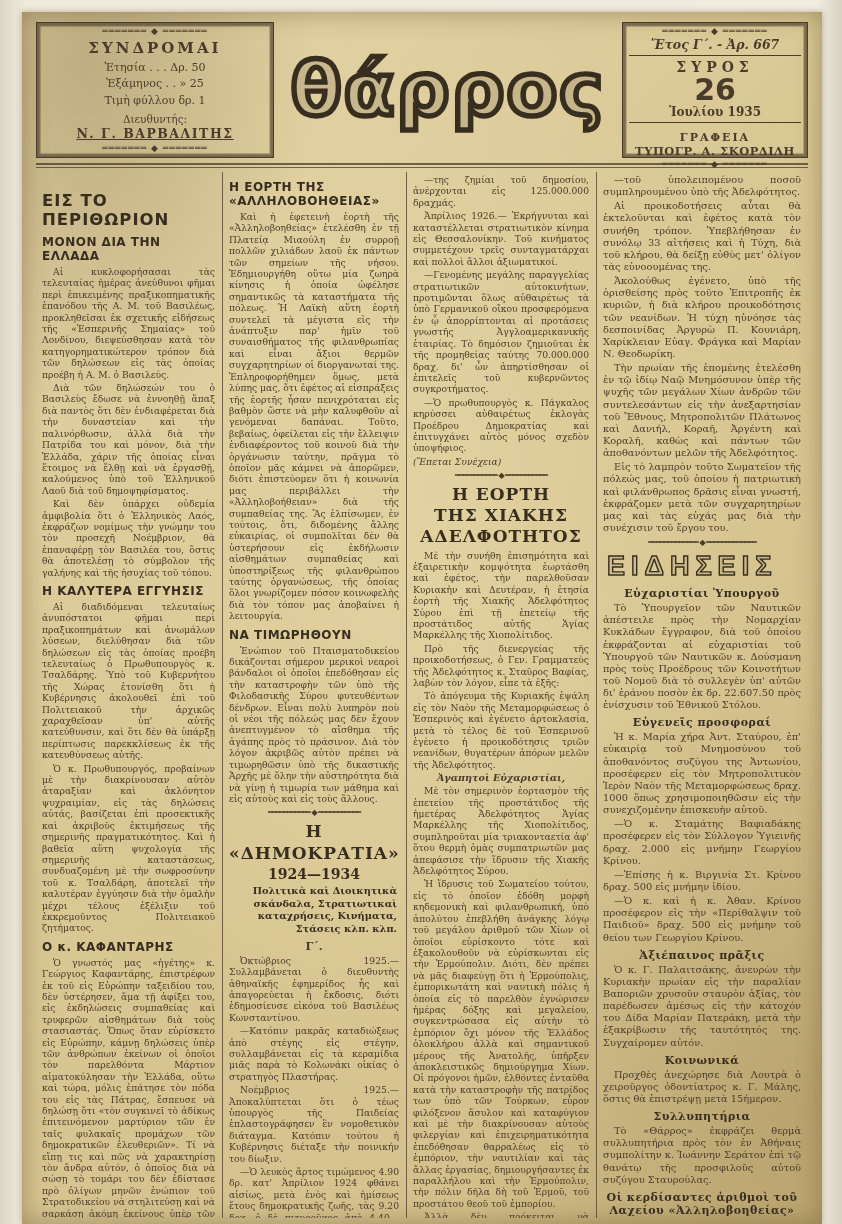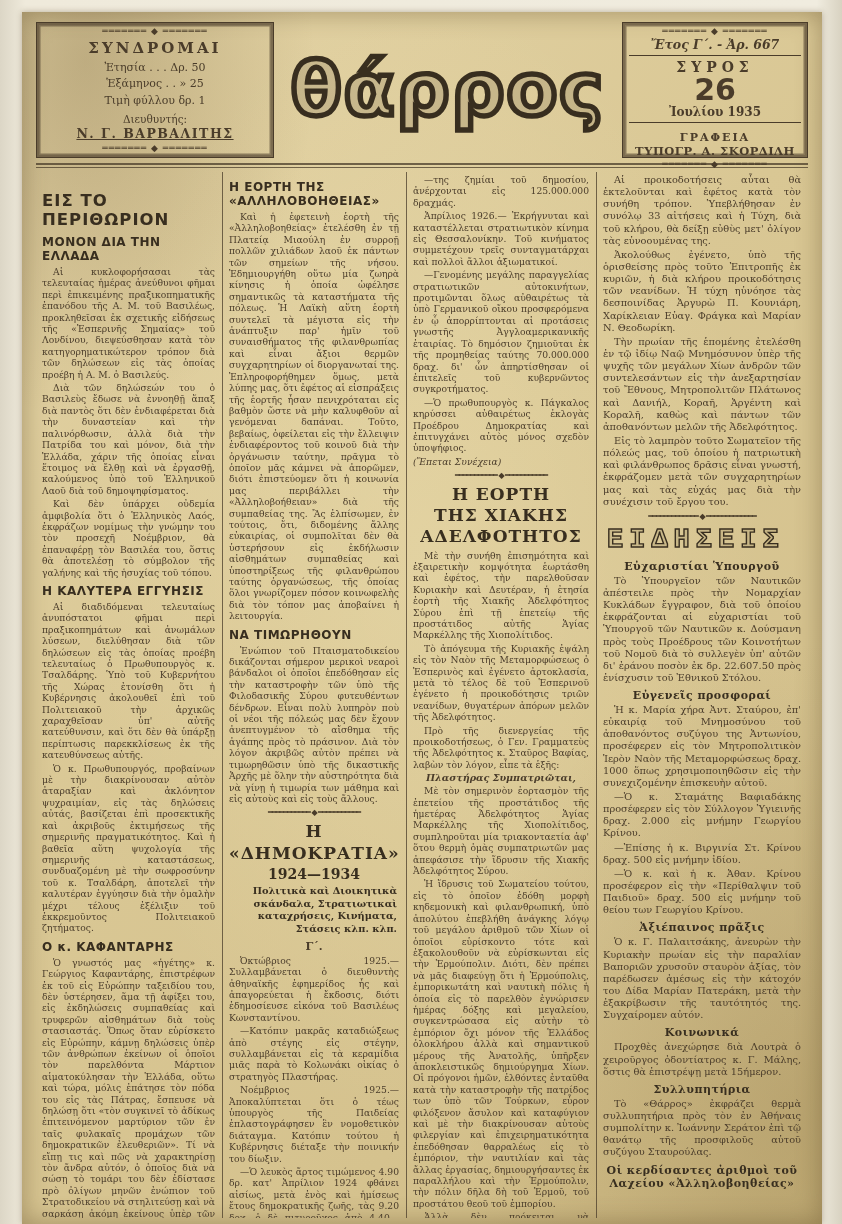--- a/index.html
+++ b/index.html
@@ -61,21 +61,21 @@
   .b-h3{font-weight:bold;font-size:11px;text-align:center;letter-spacing:.5px;color:var(--ink-dark);margin:5px 0 2px;}
   .b-headline{font-weight:bold;font-size:17px;text-align:center;letter-spacing:1px;line-height:1.25;
     color:var(--ink-dark);white-space:pre-line;margin:4px 0 2px;}
   .b-subhead{font-weight:bold;font-size:14px;text-align:center;color:var(--ink-dark);margin-bottom:3px;}
   .b-deck{font-weight:bold;font-size:9.8px;line-height:1.3;text-align:right;margin:0 2px 4px;color:var(--ink-dark);}
   .b-center{text-align:center;font-weight:bold;font-size:11px;margin:2px 0;}
   .b-citalic{text-align:center;font-style:italic;font-weight:bold;font-size:9.6px;margin:2px 0;}
   .b-right{font-style:italic;font-size:9.2px;margin:2px 0 3px;}
   .b-divider{text-align:center;font-size:8px;letter-spacing:-1px;line-height:1;color:var(--ink);
     margin:5px 0 4px;overflow:hidden;white-space:nowrap;}
-  .b-bighead{font-family:Liberation Mono, monospace;font-weight:bold;font-size:27px;letter-spacing:6px;
+  .b-bighead{font-family:Liberation Sans, sans-serif;font-weight:bold;font-size:27px;letter-spacing:6px;
     text-align:left;padding-left:4px;margin:3px 0 4px;}
 </style>
 </head>
 <body>
 
 <div class="scan">
   <div class="paper">
 
     <header class="masthead">
       <div class="m-box subs-box">
@@ -138,28 +138,29 @@
       <section class="col col-2">
           <div class="b-p">—της ζημίαι τοῦ δημοσίου, ἀνέρχονται εἰς 125.000.000 δραχμάς.</div>
           <div class="b-p">Ἀπρίλιος 1926.— Ἐκρήγνυται καὶ καταστέλλεται στρατιωτικὸν κίνημα εἰς Θεσσαλονίκην. Τοῦ κινήματος συμμετέχουν τρεῖς συνταγματάρχαι καὶ πολλοὶ ἄλλοι ἀξιωματικοί.</div>
           <div class="b-p">—Γενομένης μεγάλης παραγγελίας στρατιωτικῶν αὐτοκινήτων, προτιμῶνται ὅλως αὐθαιρέτως τὰ ὑπὸ Γερμανικοῦ οἴκου προσφερόμενα ἐν ᾧ ἀπορρίπτονται αἱ προτάσεις γνωστῆς Ἀγγλοαμερικανικῆς ἑταιρίας. Τὸ δημόσιον ζημιοῦται ἐκ τῆς προμηθείας ταύτης 70.000.000 δραχ. δι' ὧν ἀπηρτίσθησαν οἱ ἐπιτελεῖς τοῦ κυβερνῶντος συγκροτήματος.</div>
           <div class="b-p">—Ὁ πρωθυπουργὸς κ. Πάγκαλος κηρύσσει αὐθαιρέτως ἐκλογὰς Προέδρου Δημοκρατίας καὶ ἐπιτυγχάνει αὐτὸς μόνος σχεδὸν ὑποψήφιος.</div>
           <div class="b-right">(Ἕπεται Συνέχεια)</div>
           <div class="b-divider">═══════════ ◆ ═══════════</div>
           <div class="b-headline">Η ΕΟΡΤΗ
 ΤΗΣ ΧΙΑΚΗΣ ΑΔΕΛΦΟΤΗΤΟΣ</div>
           <div class="b-p">Μὲ τὴν συνήθη ἐπισημότητα καὶ ἐξαιρετικὴν κομψότητα ἑωρτάσθη καὶ ἐφέτος, τὴν παρελθοῦσαν Κυριακὴν καὶ Δευτέραν, ἡ ἐτησία ἑορτὴ τῆς Χιακῆς Ἀδελφότητος Σύρου ἐπὶ τῇ ἐπετείῳ τῆς προστάτιδος αὐτῆς Ἁγίας Μαρκέλλης τῆς Χιοπολίτιδος.</div>
+          <div class="b-p">Πρὸ τῆς διενεργείας τῆς προικοδοτήσεως, ὁ Γεν. Γραμματεὺς τῆς Ἀδελφότητος κ. Σταῦρος Βαφίας, λαβὼν τὸν λόγον, εἶπε τὰ ἑξῆς:</div>
           <div class="b-p">Τὸ ἀπόγευμα τῆς Κυριακῆς ἐψάλη εἰς τὸν Ναὸν τῆς Μεταμορφώσεως ὁ Ἑσπερινὸς καὶ ἐγένετο ἀρτοκλασία, μετὰ τὸ τέλος δὲ τοῦ Ἑσπερινοῦ ἐγένετο ἡ προικοδότησις τριῶν νεανίδων, θυγατέρων ἀπόρων μελῶν τῆς Ἀδελφότητος.</div>
-          <div class="b-p">Πρὸ τῆς διενεργείας τῆς προικοδοτήσεως, ὁ Γεν. Γραμματεὺς τῆς Ἀδελφότητος κ. Σταῦρος Βαφίας, λαβὼν τὸν λόγον, εἶπε τὰ ἑξῆς:</div>
-          <div class="b-citalic">Πλαστήρας Συμπατριῶται,</div>
+          <div class="b-citalic">Ἀγαπητοὶ Εὐχαριστίαι,</div>
           <div class="b-p">Μὲ τὸν σημερινὸν ἑορτασμὸν τῆς ἐπετείου τῆς προστάτιδος τῆς ἡμετέρας Ἀδελφότητος Ἁγίας Μαρκέλλης τῆς Χιοπολίτιδος, συμπληροῦται μία τριακονταετία ἀφ' ὅτου θερμὴ ὁμὰς συμπατριωτῶν μας ἀπεφάσισε τὴν ἵδρυσιν τῆς Χιακῆς Ἀδελφότητος Σύρου.</div>
           <div class="b-p">Ἡ ἵδρυσις τοῦ Σωματείου τούτου, εἰς τὸ ὁποῖον ἐδόθη μορφὴ κηδεμονικὴ καὶ φιλανθρωπική, ὑπὸ ἀπολύτου ἐπεβλήθη ἀνάγκης λόγῳ τοῦ μεγάλου ἀριθμοῦ τῶν Χίων οἱ ὁποῖοι εὑρίσκοντο τότε καὶ ἐξακολουθοῦν νὰ εὑρίσκωνται εἰς τὴν Ἑρμούπολιν. Διότι, δὲν πρέπει νὰ μᾶς διαφεύγῃ ὅτι ἡ Ἑρμούπολις, ἐμπορικωτάτη καὶ ναυτικὴ πόλις ἡ ὁποία εἰς τὸ παρελθὸν ἐγνώρισεν ἡμέρας δόξης καὶ μεγαλείου, συγκεντρώσασα εἰς αὑτὴν τὸ ἐμπόριον ὄχι μόνον τῆς Ἑλλάδος ὁλοκλήρου ἀλλὰ καὶ σημαντικοῦ μέρους τῆς Ἀνατολῆς, ὑπῆρξεν ἀποκλειστικῶς δημιούργημα Χίων. Οἱ πρόγονοι ἡμῶν, ἐλθόντες ἐνταῦθα κατὰ τὴν καταστροφὴν τῆς πατρίδος των ὑπὸ τῶν Τούρκων, εὗρον φιλόξενον ἄσυλον καὶ καταφύγιον καὶ μὲ τὴν διακρίνουσαν αὐτοὺς φιλεργίαν καὶ ἐπιχειρηματικότητα ἐπεδόθησαν θαρραλέως εἰς τὸ ἐμπόριον, τὴν ναυτιλίαν καὶ τὰς ἄλλας ἐργασίας, δημιουργήσαντες ἐκ παραλλήλου καὶ τὴν Ἑρμούπολιν, τὴν πόλιν δῆλα δὴ τοῦ Ἑρμοῦ, τοῦ προστάτου θεοῦ τοῦ ἐμπορίου.</div>
           <div class="b-p">Ἀλλὰ δὲν πρόκειται νὰ ὁμιλήσωμεν ἐδῶ περὶ τῆς ἱστορίας τῆς πόλεως, οὔτε τῆς συμβολῆς τῶν συμπατριωτῶν μας εἰς τὴν ἀνάπτυξιν αὐτῆς.</div>
         </section>
       <section class="col col-3">
+          <div class="b-p">—τοῦ ὑπολειπομένου ποσοῦ συμπληρουμένου ὑπὸ τῆς Ἀδελφότητος.</div>
           <div class="b-p">Αἱ προικοδοτήσεις αὗται θὰ ἐκτελοῦνται καὶ ἐφέτος κατὰ τὸν συνήθη τρόπον. Ὑπεβλήθησαν ἐν συνόλῳ 33 αἰτήσεις καὶ ἡ Τύχη, διὰ τοῦ κλήρου, θὰ δείξῃ εὐθὺς μετ' ὀλίγον τὰς εὐνοουμένας της.</div>
           <div class="b-p">Ἀκολούθως ἐγένετο, ὑπὸ τῆς ὁρισθείσης πρὸς τοῦτο Ἐπιτροπῆς ἐκ κυριῶν, ἡ διὰ κλήρου προικοδότησις τῶν νεανίδων. Ἡ τύχη ηὐνόησε τὰς δεσποινίδας Ἀργυρὼ Π. Κουνιάρη, Χαρίκλειαν Εὐαγ. Φράγκα καὶ Μαρίαν Ν. Θεοδωρίκη.</div>
           <div class="b-p">Τὴν πρωίαν τῆς ἑπομένης ἐτελέσθη ἐν τῷ ἰδίῳ Ναῷ Μνημόσυνον ὑπὲρ τῆς ψυχῆς τῶν μεγάλων Χίων ἀνδρῶν τῶν συντελεσάντων εἰς τὴν ἀνεξαρτησίαν τοῦ Ἔθνους, Μητροπολιτῶν Πλάτωνος καὶ Δανιήλ, Κοραῆ, Ἀργέντη καὶ Κοραλῆ, καθὼς καὶ πάντων τῶν ἀποθανόντων μελῶν τῆς Ἀδελφότητος.</div>
           <div class="b-p">Εἰς τὸ λαμπρὸν τοῦτο Σωματεῖον τῆς πόλεώς μας, τοῦ ὁποίου ἡ πατριωτικὴ καὶ φιλάνθρωπος δρᾶσις εἶναι γνωστή, ἐκφράζομεν μετὰ τῶν συγχαρητηρίων μας καὶ τὰς εὐχάς μας διὰ τὴν συνέχισιν τοῦ ἔργου του.</div>
           <div class="b-divider">═════════════ ◆ ═════════════</div>
           <div class="b-bighead hollow-thin">ΕΙΔΗΣΕΙΣ</div>
           <div class="b-h3">Εὐχαριστίαι Ὑπουργοῦ</div>
           <div class="b-p">Τὸ Ὑπουργεῖον τῶν Ναυτικῶν ἀπέστειλε πρὸς τὴν Νομαρχίαν Κυκλάδων ἔγγραφον, διὰ τοῦ ὁποίου ἐκφράζονται αἱ εὐχαριστίαι τοῦ Ὑπουργοῦ τῶν Ναυτικῶν κ. Δούσμανη πρὸς τοὺς Προέδρους τῶν Κοινοτήτων τοῦ Νομοῦ διὰ τὸ συλλεγὲν ὑπ' αὐτῶν δι' ἐράνου ποσὸν ἐκ δρ. 22.607.50 πρὸς ἐνίσχυσιν τοῦ Ἐθνικοῦ Στόλου.</div>
           <div class="b-h3">Εὐγενεῖς προσφοραί</div>
           <div class="b-p">Ἡ κ. Μαρία χήρα Ἀντ. Σταύρου, ἐπ' εὐκαιρίᾳ τοῦ Μνημοσύνου τοῦ ἀποθανόντος συζύγου της Ἀντωνίου, προσέφερεν εἰς τὸν Μητροπολιτικὸν Ἱερὸν Ναὸν τῆς Μεταμορφώσεως δραχ. 1000 ὅπως χρησιμοποιηθῶσιν εἰς τὴν συνεχιζομένην ἐπισκευὴν αὐτοῦ.</div>

